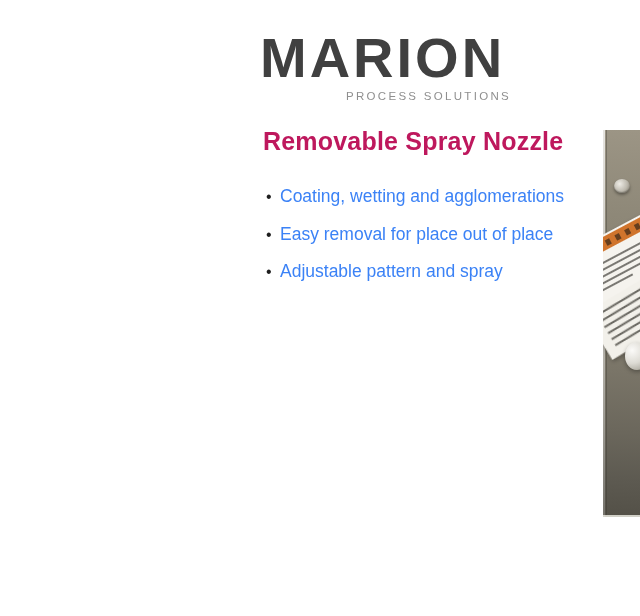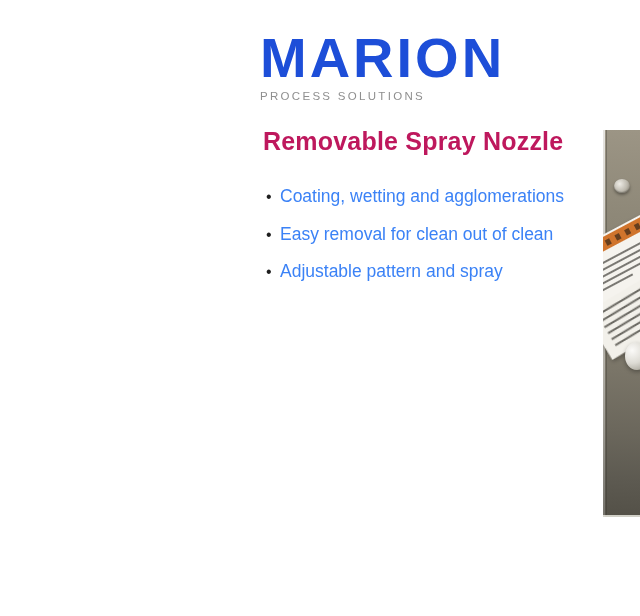--- a/index.html
+++ b/index.html
@@ -8,24 +8,24 @@
 
   .slide {
     position:relative; width:640px; height:616px;
     background:#ffffff; overflow:hidden;
   }
 
   
   .logo { position:absolute; left:260px; top:30px; width:252px; }
   .logo-brand {
     font-size:56px; font-weight:bold; line-height:1;
-    color:#1d4ed8; letter-spacing:3px; white-space:nowrap;
+    color:#404040; letter-spacing:3px; white-space:nowrap;
   }
   .logo-tagline {
-    margin-top:4px; text-align:left; padding-right:1px;
+    margin-top:4px; text-align:right; padding-right:1px;
     font-size:11.5px; color:#8F8F8F; letter-spacing:2.3px; white-space:nowrap;
   }
 
   
   .title {
     position:absolute; left:263px; top:127px;
     font-size:25px; font-weight:bold; color:#be185d; letter-spacing:0.2px;
     white-space:nowrap;
   }
   .bullets {
@@ -105,21 +105,21 @@
 
   <div class="logo">
     <div class="logo-brand">MARION</div>
     <div class="logo-tagline">PROCESS SOLUTIONS</div>
   </div>
 
   <h1 class="title">Removable Spray Nozzle</h1>
 
   <ul class="bullets">
     <li>Coating, wetting and agglomerations</li>
-    <li>Easy removal for clean out of clean</li>
+    <li>Easy removal for place out of place</li>
     <li>Adjustable pattern and spray</li>
   </ul>
 
   <div class="photo">
     <div class="photo-edge-left"></div>
     <div class="panel-seam"></div>
 
     <div class="bolt"></div>
 
     <div class="labels">

